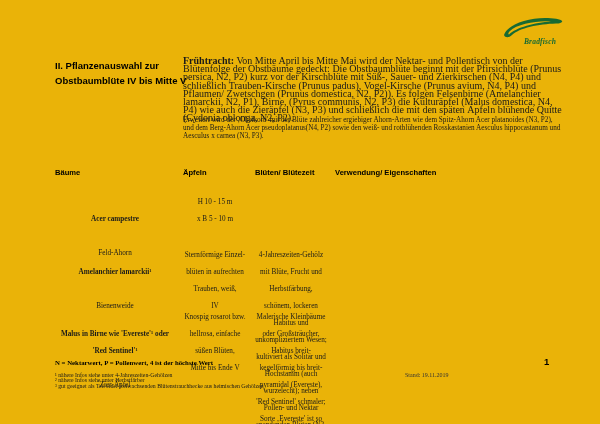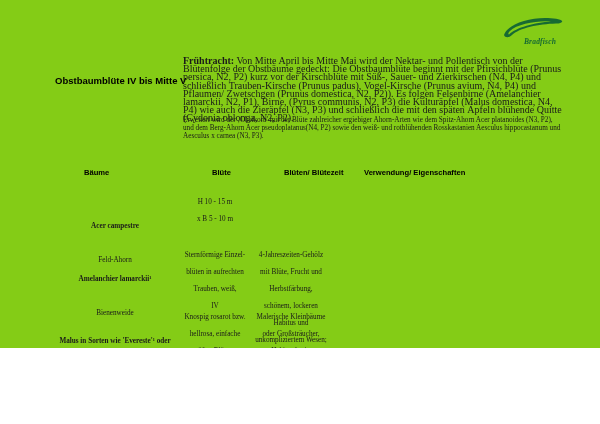--- a/index.html
+++ b/index.html
@@ -1,21 +1,21 @@
 <!DOCTYPE html>
 <html><head>
 <meta charset="utf-8">
 <style>
   * { margin: 0; padding: 0; box-sizing: border-box; }
   html, body { background: #ffffff; }
   .page {
     position: relative;
     width: 600px;
-    height: 348px;
-    background: #84cc16;
+    height: 424px;
+    background: #eab308;
     font-family: "Liberation Serif", serif;
     color: #1a1a1a;
     overflow: hidden;
   }
   .logo {
     position: absolute;
     left: 497px;
     top: 15px;
     width: 72px;
     text-align: center;
@@ -60,38 +60,38 @@
     line-height: 8.2px;
   }
   .lead { font-weight: bold; }
   .tgrid {
     position: absolute;
     left: 55px;
     width: 508px;
     display: grid;
     grid-template-columns: 128px 72px 80px 228px;
   }
-  .thead { top: 168px; margin-left: 29px; }
+  .thead { top: 168px; }
   .thead .hcell {
     font-family: "Liberation Sans", sans-serif;
     font-weight: bold;
     font-size: 7.6px;
     color: #000000;
   }
   .trow1 { top: 194px; }
   .trow2 { top: 247px; }
   .trow3 { top: 309px; }
   .cell {
     font-size: 7.2px;
     line-height: 17px;
     white-space: pre-line;
     padding-right: 8px;
     text-align: center;
   }
-  .tree-name { font-weight: bold; white-space: normal; margin-top: 7px; }
+  .tree-name { font-weight: bold; white-space: normal; }
   .legend {
     position: absolute;
     left: 55px;
     top: 359px;
     font-weight: bold;
     font-size: 6.8px;
     color: #000000;
   }
   .footnotes {
     position: absolute;
@@ -125,33 +125,33 @@
 
   <div class="logo">
     <svg width="64" height="28" viewBox="0 0 64 28">
       <path d="M3,20 C6,10 26,3 44,3 C52,3 60,4 61,6 C62,7 59,8.5 55,8.5 C38,9 18,13 11,20 C8,23 4,23 3,20 Z
                M8,19.5 C15,12.5 34,7.5 50,6.5 C36,5.5 16,9 9,16 C7,18 7,19.5 8,19.5 Z" fill="#176a33" fill-rule="evenodd"></path>
     </svg>
     <div class="logo-text">Bradfisch</div>
   </div>
 
   <h1 class="title">
-    <br>
+    <span>II. Pflanzenauswahl zur</span><br>
     <span>Obstbaumblüte IV bis Mitte V</span>
   </h1>
 
   <p class="intro-p1">
     <span class="lead">Frühtracht:</span><span> Von Mitte April bis Mitte Mai wird der Nektar- und Pollentisch von der Blütenfolge der Obstbäume gedeckt: Die Obstbaumblüte beginnt mit der Pfirsichblüte (Prunus persica, N2, P2) kurz vor der Kirschblüte mit Süß-, Sauer- und Zierkirschen (N4, P4) und schließlich Trauben-Kirsche (Prunus padus), Vogel-Kirsche (Prunus avium, N4, P4) und Pflaumen/ Zwetschgen (Prunus domestica, N2, P2)). Es folgen Felsenbirne (Amelanchier lamarckii, N2, P1), Birne, (Pyrus communis, N2, P3)  die Kulturäpfel (Malus domestica, N4, P4) wie auch die Zieräpfel (N3, P3) und schließlich die mit den späten Äpfeln blühende Quitte (Cydonia oblonga, N2, P2).</span>
   </p>
 
   <p class="intro-p2">Erweitert wird der ‚Obstkorb' mit der Blüte zahlreicher ergiebiger Ahorn-Arten wie dem Spitz-Ahorn Acer platanoides (N3, P2), und dem Berg-Ahorn Acer pseudoplatanus(N4, P2) sowie den weiß- und rotblühenden Rosskastanien Aesculus hippocastanum und Aesculus x carnea (N3, P3).</p>
 
   <div class="tgrid thead">
     <div class="hcell">Bäume</div>
-    <div class="hcell">Blüte</div>
+    <div class="hcell">Äpfeln</div>
     <div class="hcell">Blüten/ Blütezeit</div>
     <div class="hcell">Verwendung/ Eigenschaften</div>
   </div>
 
   <div class="tgrid trow1">
     <div class="cell">
       <div class="tree-name">Acer campestre</div>
       <div>Feld-Ahorn</div>
     </div>
     <div class="cell">H 10 - 15 m
@@ -165,21 +165,21 @@
     </div>
     <div class="cell">Sternförmige Einzel-
 blüten in aufrechten
 Trauben, weiß,
 IV</div>
     <div class="cell">4-Jahreszeiten-Gehölz mit Blüte, Frucht und Herbstfärbung, schönem, lockeren Habitus und unkompliziertem Wesen; kultiviert als Solitär und Hochstamm (auch wurzelecht); neben Pollen- und Nektar spendenden Blüten (N2, P1) werden die süßen Früchte sehr gerne von Vögeln und Kleinsäugern verspeist; auch schön als Hausbaum: Amelanchier arborea 'Robin Hill' mit gleichmäßigerer, breit-ovaler, im Alter halboffener Krone</div>
   </div>
 
   <div class="tgrid trow3">
     <div class="cell">
-      <div class="tree-name">Malus in Sorten wie 'Evereste'¹ oder 'Red Sentinel'¹</div>
+      <div class="tree-name">Malus in Birne wie 'Evereste'¹ oder 'Red Sentinel'¹</div>
       <div>Zier-Äpfel</div>
     </div>
     <div class="cell">Knospig rosarot bzw.
 hellrosa, einfache
 süßen Blüten,
 Mitte bis Ende V</div>
     <div class="cell">Malerische Kleinbäume oder Großsträucher, Habitus  breit-kegelförmig bis breit-pyramidal (Evereste), 'Red Sentinel' schmaler; Sorte ‚Evereste' ist so blühstark, so dass sie als Befruchter für Kultur-Äpfel eingesetzt wird (N3, P3) – reichfruchtende Sorten sind immer eine gute Bienenweide !</div>
   </div>
 
   <div class="legend">N = Nektarwert, P = Pollenwert, 4 ist der höchste Wert</div>

